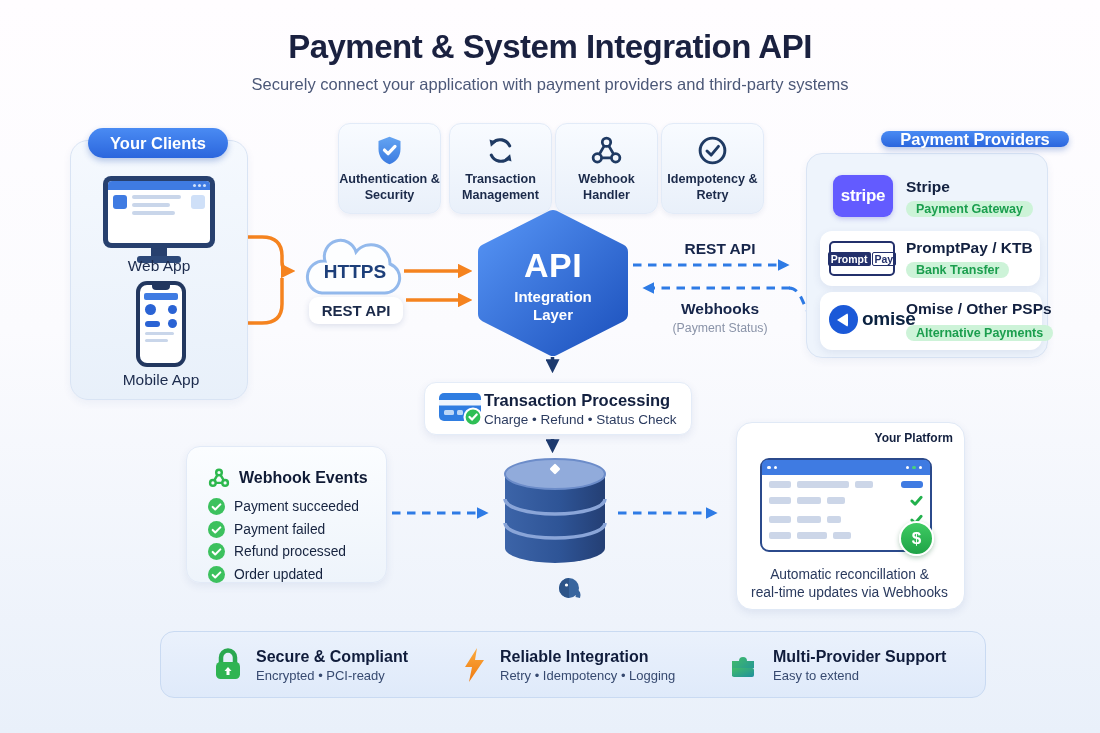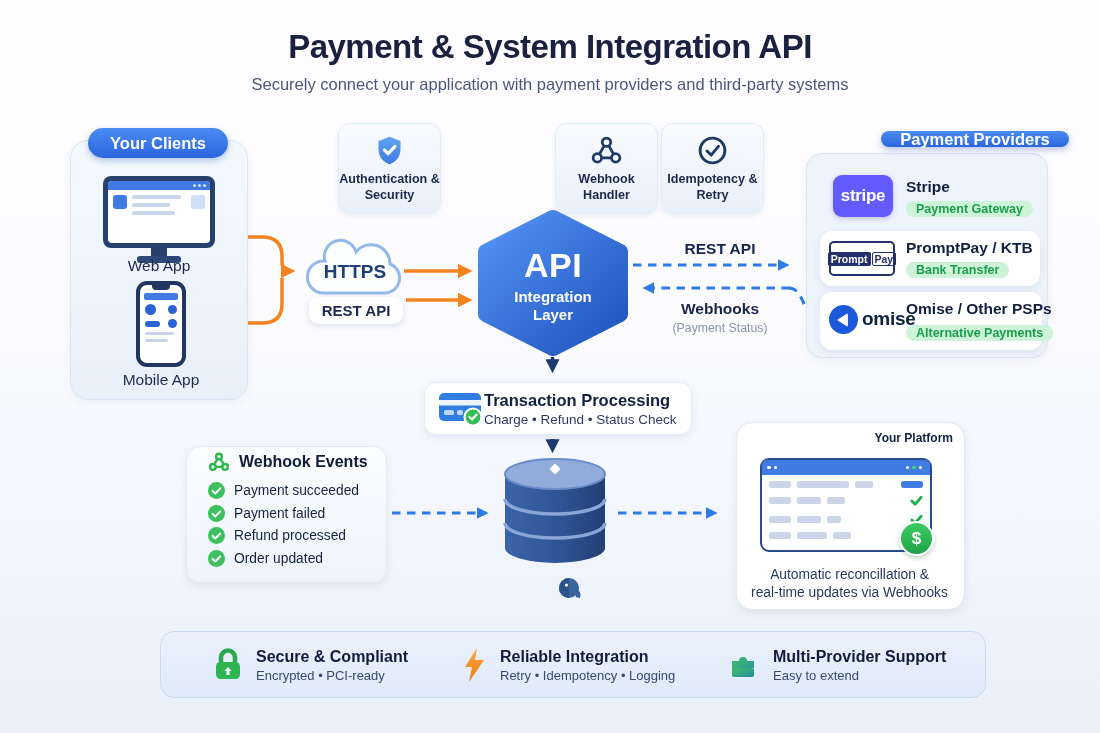--- a/index.html
+++ b/index.html
@@ -20,21 +20,21 @@
   .hex-api{font-size:34px;font-weight:800;letter-spacing:.5px;}
   .hex-sub{font-size:15px;font-weight:600;line-height:1.22;margin-top:3px;}
   .link-label{font-size:15.5px;font-weight:700;color:#16254a;text-align:center;}
   .link-note{font-size:12.3px;color:#8a93a8;text-align:center;}
   .prov-name{font-size:15.5px;font-weight:800;color:#12203f;}
   .badge{display:inline-block;background:#cdf3d8;color:#1b9e4e;font-size:12.5px;font-weight:600;border-radius:999px;padding:1px 10px;}
   .white-card{background:#fff;border-radius:12px;box-shadow:0 3px 8px rgba(40,70,130,.09);}
   .tp-card{left:424px;top:382px;width:268px;height:53px;border:1px solid #e4ecf8;display:flex;align-items:center;padding-left:13px;box-sizing:border-box;}
   .tp-title{font-size:16.5px;font-weight:800;color:#13203f;}
   .tp-sub{font-size:13.5px;color:#2c3c60;margin-top:2px;}
-  .we-card{left:186px;top:446px;width:201px;height:137px;background:linear-gradient(180deg,#fbfdff,#eef4fb);border:1px solid #e2eaf7;border-radius:14px;box-shadow:0 3px 8px rgba(40,70,130,.08);box-sizing:border-box;padding-top:4px;}
+  .we-card{left:186px;top:446px;width:201px;height:137px;background:linear-gradient(180deg,#fbfdff,#eef4fb);border:1px solid #e2eaf7;border-radius:14px;box-shadow:0 3px 8px rgba(40,70,130,.08);box-sizing:border-box;padding-top:20px;}
   .we-title{display:flex;gap:9px;align-items:center;margin:0 0 9px 21px;font-size:16px;font-weight:800;color:#101b36;}
   .we-item{display:flex;gap:9px;align-items:center;margin:0 0 5.5px 21px;font-size:13.8px;color:#16233f;}
   .db-label{left:440px;top:576px;width:260px;display:flex;align-items:center;justify-content:center;gap:8px;font-size:17px;font-weight:800;color:#13203f;}
   .pf-card{left:736px;top:422px;width:227px;height:186px;background:#fff;border:1px solid #e0e9f6;border-radius:16px;box-shadow:0 3px 9px rgba(40,70,130,.09);}
   .pf-title{left:746px;top:431px;width:207px;text-align:right;font-size:12px;font-weight:800;color:#13203f;}
   .pf-caption{width:227px;text-align:center;font-size:13.8px;color:#2a3a5e;line-height:1.3;}
   .footer-bar{left:160px;top:631px;width:824px;height:65px;border-radius:14px;background:linear-gradient(180deg,#eaf1fc,#dfeafa);border:1.5px solid #c9daf2;}
   .foot-group{position:absolute;top:12px;display:flex;align-items:center;gap:13px;height:42px;}
   .foot-title{font-size:16px;font-weight:800;color:#101c3b;}
   .foot-sub{font-size:13px;color:#374a70;margin-top:2px;}
@@ -176,20 +176,33 @@
               <stop offset="0" stop-color="#64a4f2"></stop>
               <stop offset="1" stop-color="#3b7be0"></stop>
             </linearGradient>
           </defs>
           <path d="M18 3 L30 7.5 V16 C30 25 25 30.5 18 33 C11 30.5 6 25 6 16 V7.5 Z" fill="url(#shg)"></path>
           <path d="M12.5 17.5 L16.5 21.5 L24 13.5" stroke="#fff" stroke-width="3.5" fill="none" stroke-linecap="round" stroke-linejoin="round"></path>
         </svg>
     </span>
     <span class="feat-label">Authentication &amp; Security</span>
   </div>
+  <div class="abs feat" style="left:449px;">
+    <span style="line-height:0;">
+      <svg width="33" height="33" viewBox="0 0 36 36">
+          <g stroke="#1f3a63" stroke-width="3.4" fill="none" stroke-linecap="round">
+            <path d="M28 13 A11.5 11.5 0 0 0 9.5 9.5"></path>
+            <path d="M8 23 A11.5 11.5 0 0 0 26.5 26.5"></path>
+          </g>
+          <polygon points="6,6 13.5,8.5 7.5,14" fill="#1f3a63"></polygon>
+          <polygon points="30,30 22.5,27.5 28.5,22" fill="#1f3a63"></polygon>
+        </svg>
+    </span>
+    <span class="feat-label">Transaction Management</span>
+  </div>
   <div class="abs feat" style="left:555px;">
     <span style="line-height:0;">
       <svg width="33" height="33" viewBox="0 0 36 36">
           <g fill="none" stroke="#1f3a63" stroke-width="3">
             <circle cx="18" cy="9" r="4.6"></circle>
             <circle cx="8" cy="26" r="4.6"></circle>
             <circle cx="28" cy="26" r="4.6"></circle>
             <path d="M15.5 13 L10.5 21.5 M20.5 13 L25.5 21.5 M12.6 26 L23.4 26"></path>
           </g>
         </svg>

